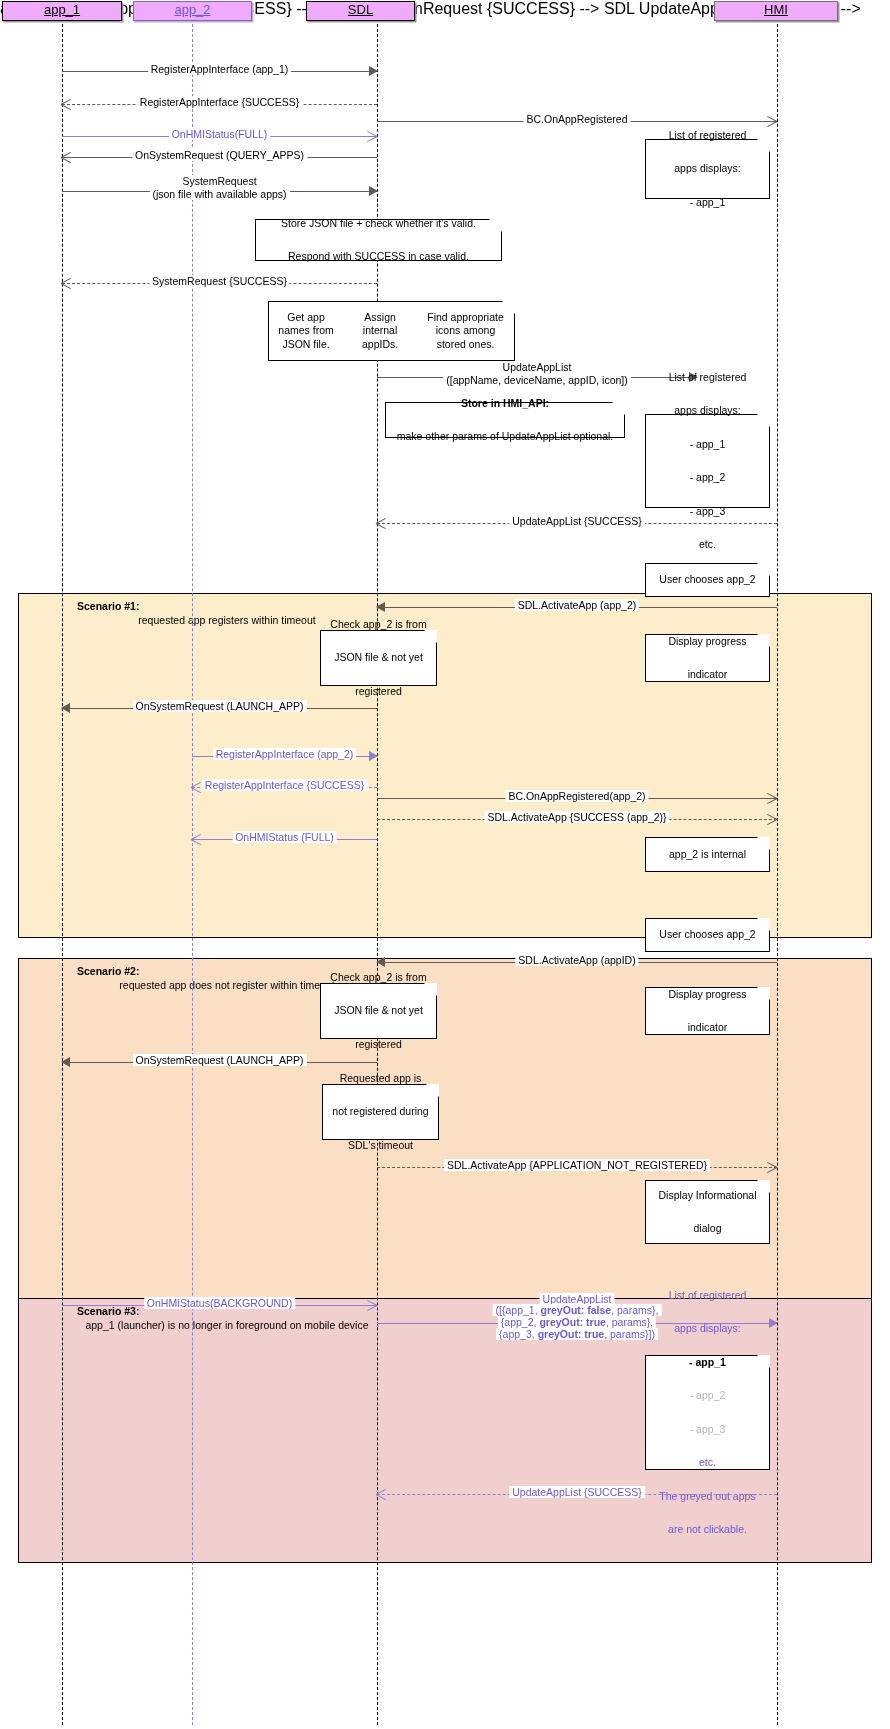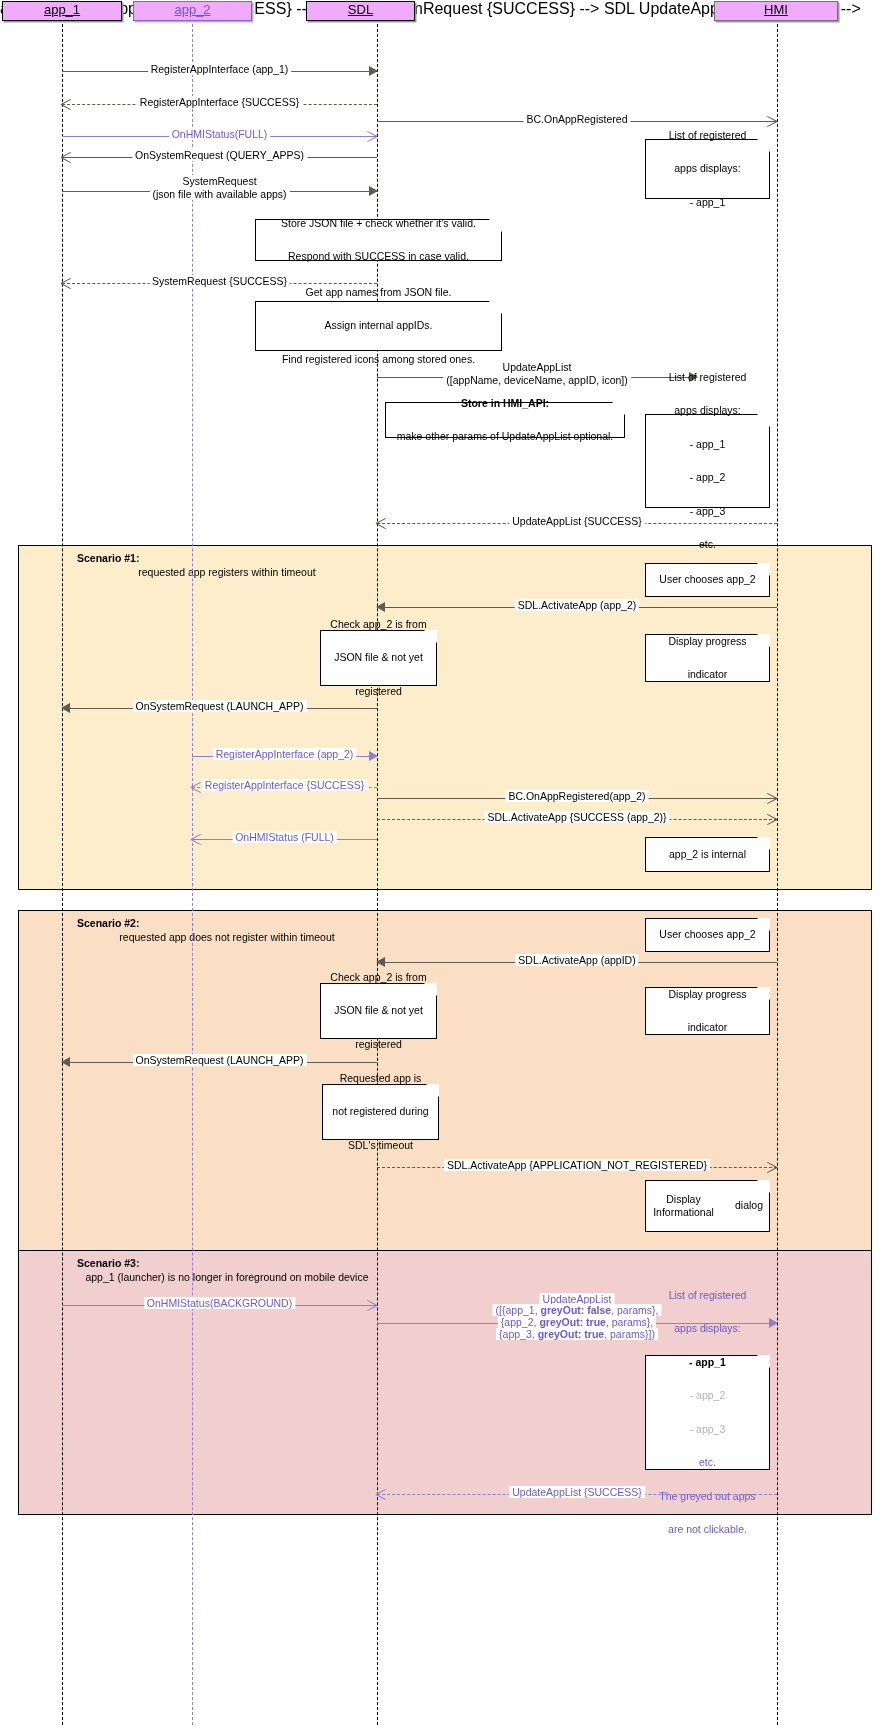--- a/index.html
+++ b/index.html
@@ -13,21 +13,21 @@
   .head.black{border:1px solid #000;color:#000;box-shadow:1.5px 1.5px 0 #9a9a9a;}
   .head.grey{border:1px solid #707070;color:#000;box-shadow:1.5px 1.5px 0 #9a9a9a;}
   .head.purple{border:1px solid #7b68bd;color:#6a5acd;box-shadow:1.5px 1.5px 0 #b9b0da;}
 
   
   .ll{position:absolute;width:0;border-left-width:1px;border-left-style:dashed;}
   .ll.black{border-left-color:#000;}
   .ll.purple{border-left-color:#8f7fd0;}
 
   
-  .frame{position:absolute;box-sizing:border-box;border:1px solid #000;}
+  .frame{position:absolute;box-sizing:border-box;border:1px solid #000;margin-top:48px;}
   .frame .ftitle{position:absolute;left:58px;top:6px;font-size:10.5px;font-weight:bold;color:#000;}
   .frame .fsub{position:absolute;left:58px;top:20px;font-size:10.5px;color:#000;line-height:13px;width:300px;text-align:center;}
 
   
   .msg{position:absolute;height:0;}
   .msg .line{position:absolute;left:0;top:0;height:0;width:100%;}
   .msg.solid .line{border-top:1.6px solid #5f5a54;}
   .msg.solid.purple .line{border-top:1.6px solid #8f7fd0;}
   .msg.dashed .line{border-top:0;border-bottom:1.4px dashed #5f5a54;}
   .msg.dashed.purple .line{border-bottom:1.4px dashed #8f7fd0;}
@@ -196,25 +196,25 @@
     <div>apps displays:</div>
     <div>- app_1</div>
   </div>
 
   <div class="note" style="left:255px;top:219px;width:247px;height:42px;flex-direction:column;">
     <div class="foldcut"></div>
     <div>Store JSON file + check whether it's valid.</div>
     <div>Respond with SUCCESS in case valid.</div>
   </div>
 
-  <div class="note" style="left:255px;top:301px;width:247px;height:50px;flex-direction:column;">
+  <div class="note" style="left:268px;top:301px;width:247px;height:60px;flex-direction:row;">
     <div class="foldcut"></div>
     <div>Get app names from JSON file.</div>
     <div>Assign internal appIDs.</div>
-    <div>Find registered icons among stored ones.</div>
+    <div>Find appropriate icons among stored ones.</div>
   </div>
 
   <div class="note" style="left:385px;top:402px;width:240px;height:36px;flex-direction:column;">
     <div class="foldcut"></div>
     <div style="font-weight:bold;">Store in HMI_API:</div>
     <div>make other params of UpdateAppList optional.</div>
   </div>
 
   <div class="note" style="left:645px;top:414px;width:125px;height:94px;flex-direction:column;">
     <div class="foldcut"></div>
@@ -344,21 +344,21 @@
 
   <div class="msg dashed" style="left:377px;top:1167px;width:400px;">
     <div class="line"></div>
     <div class="ohead r">
         <i></i>
         <i></i>
       </div>
     <div class="mlabel">SDL.ActivateApp {APPLICATION_NOT_REGISTERED}</div>
   </div>
 
-  <div class="note" style="left:645px;top:1180px;width:125px;height:52px;flex-direction:row;">
+  <div class="note" style="left:645px;top:1180px;width:125px;height:64px;flex-direction:column;">
     <div class="foldcut"></div>
     <div>Display Informational</div>
     <div>dialog</div>
   </div>
 
   
   <div class="msg solid purple" style="left:62px;top:1305px;width:315px;">
     <div class="line"></div>
     <div class="ohead r p">
         <i></i>

